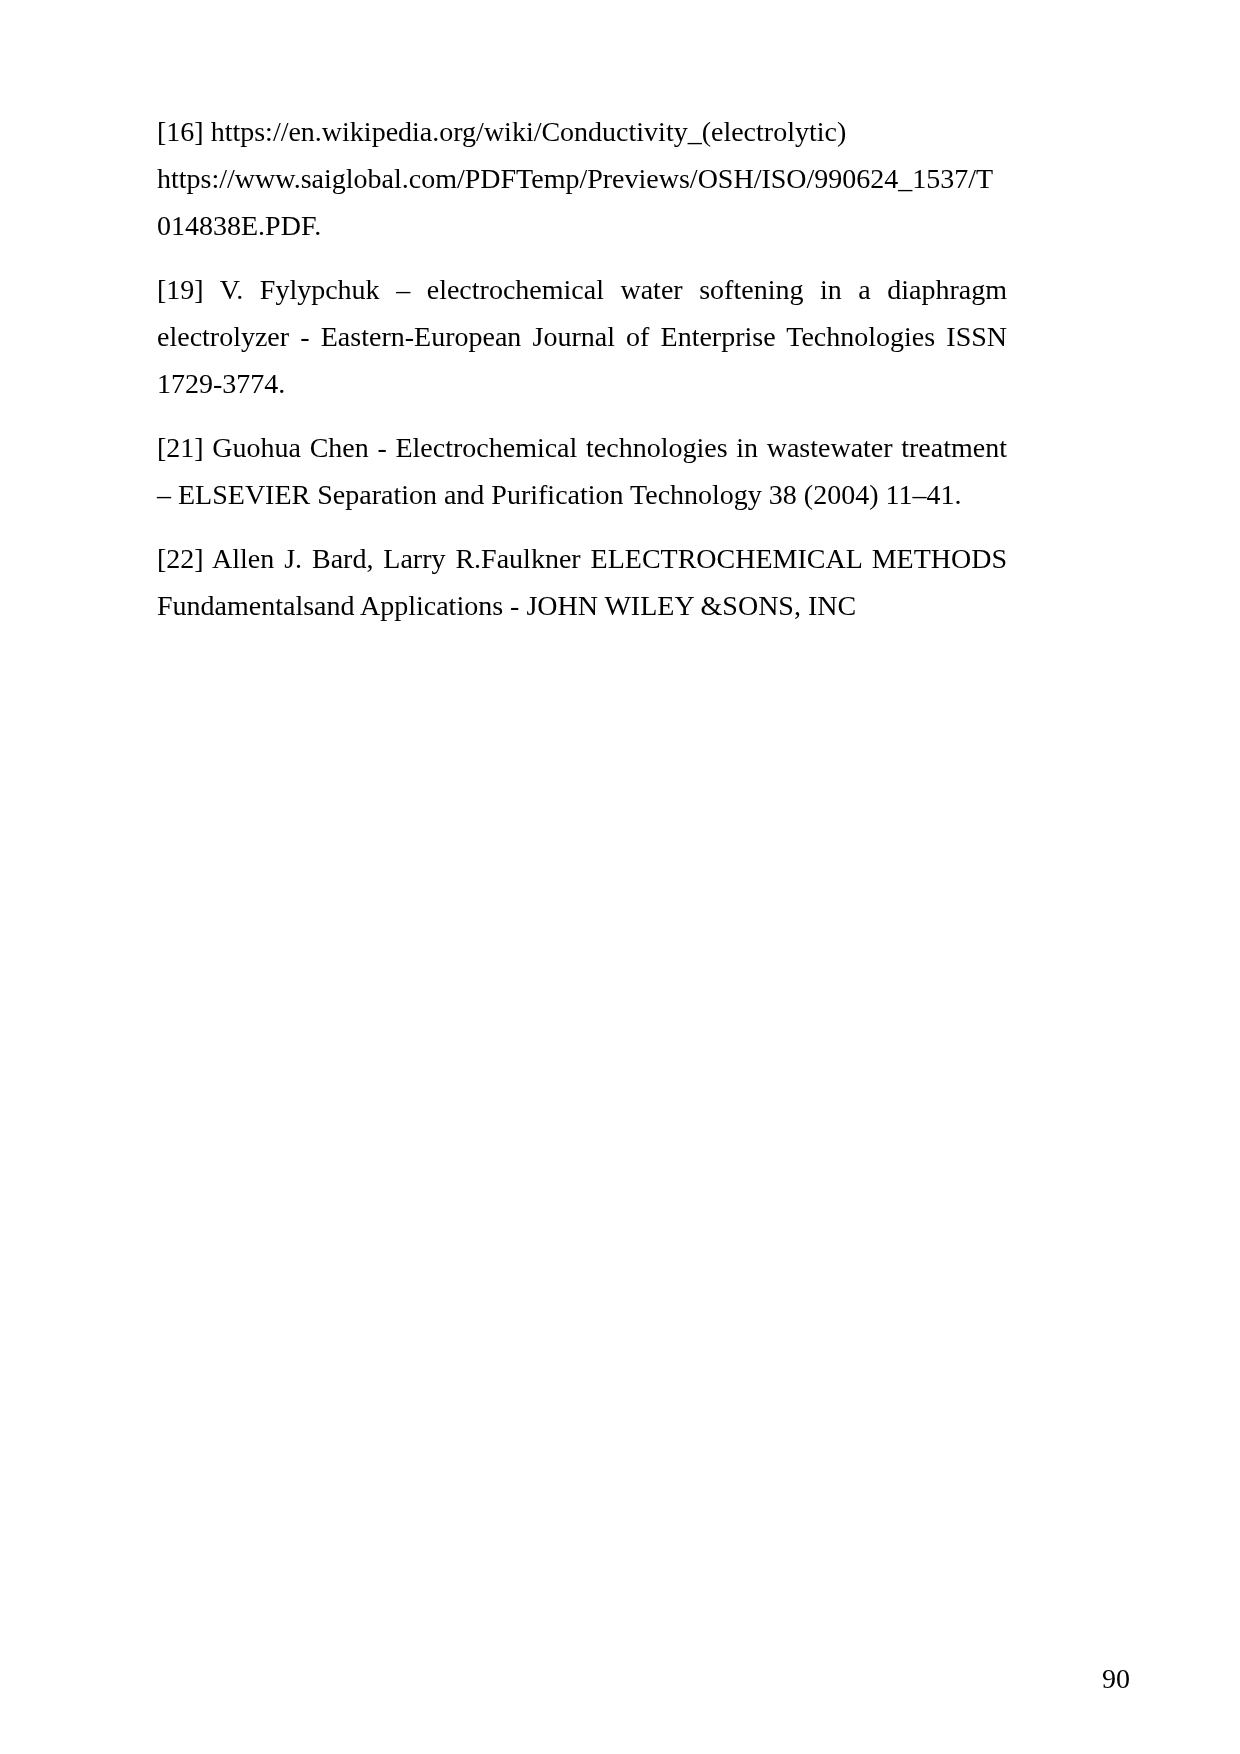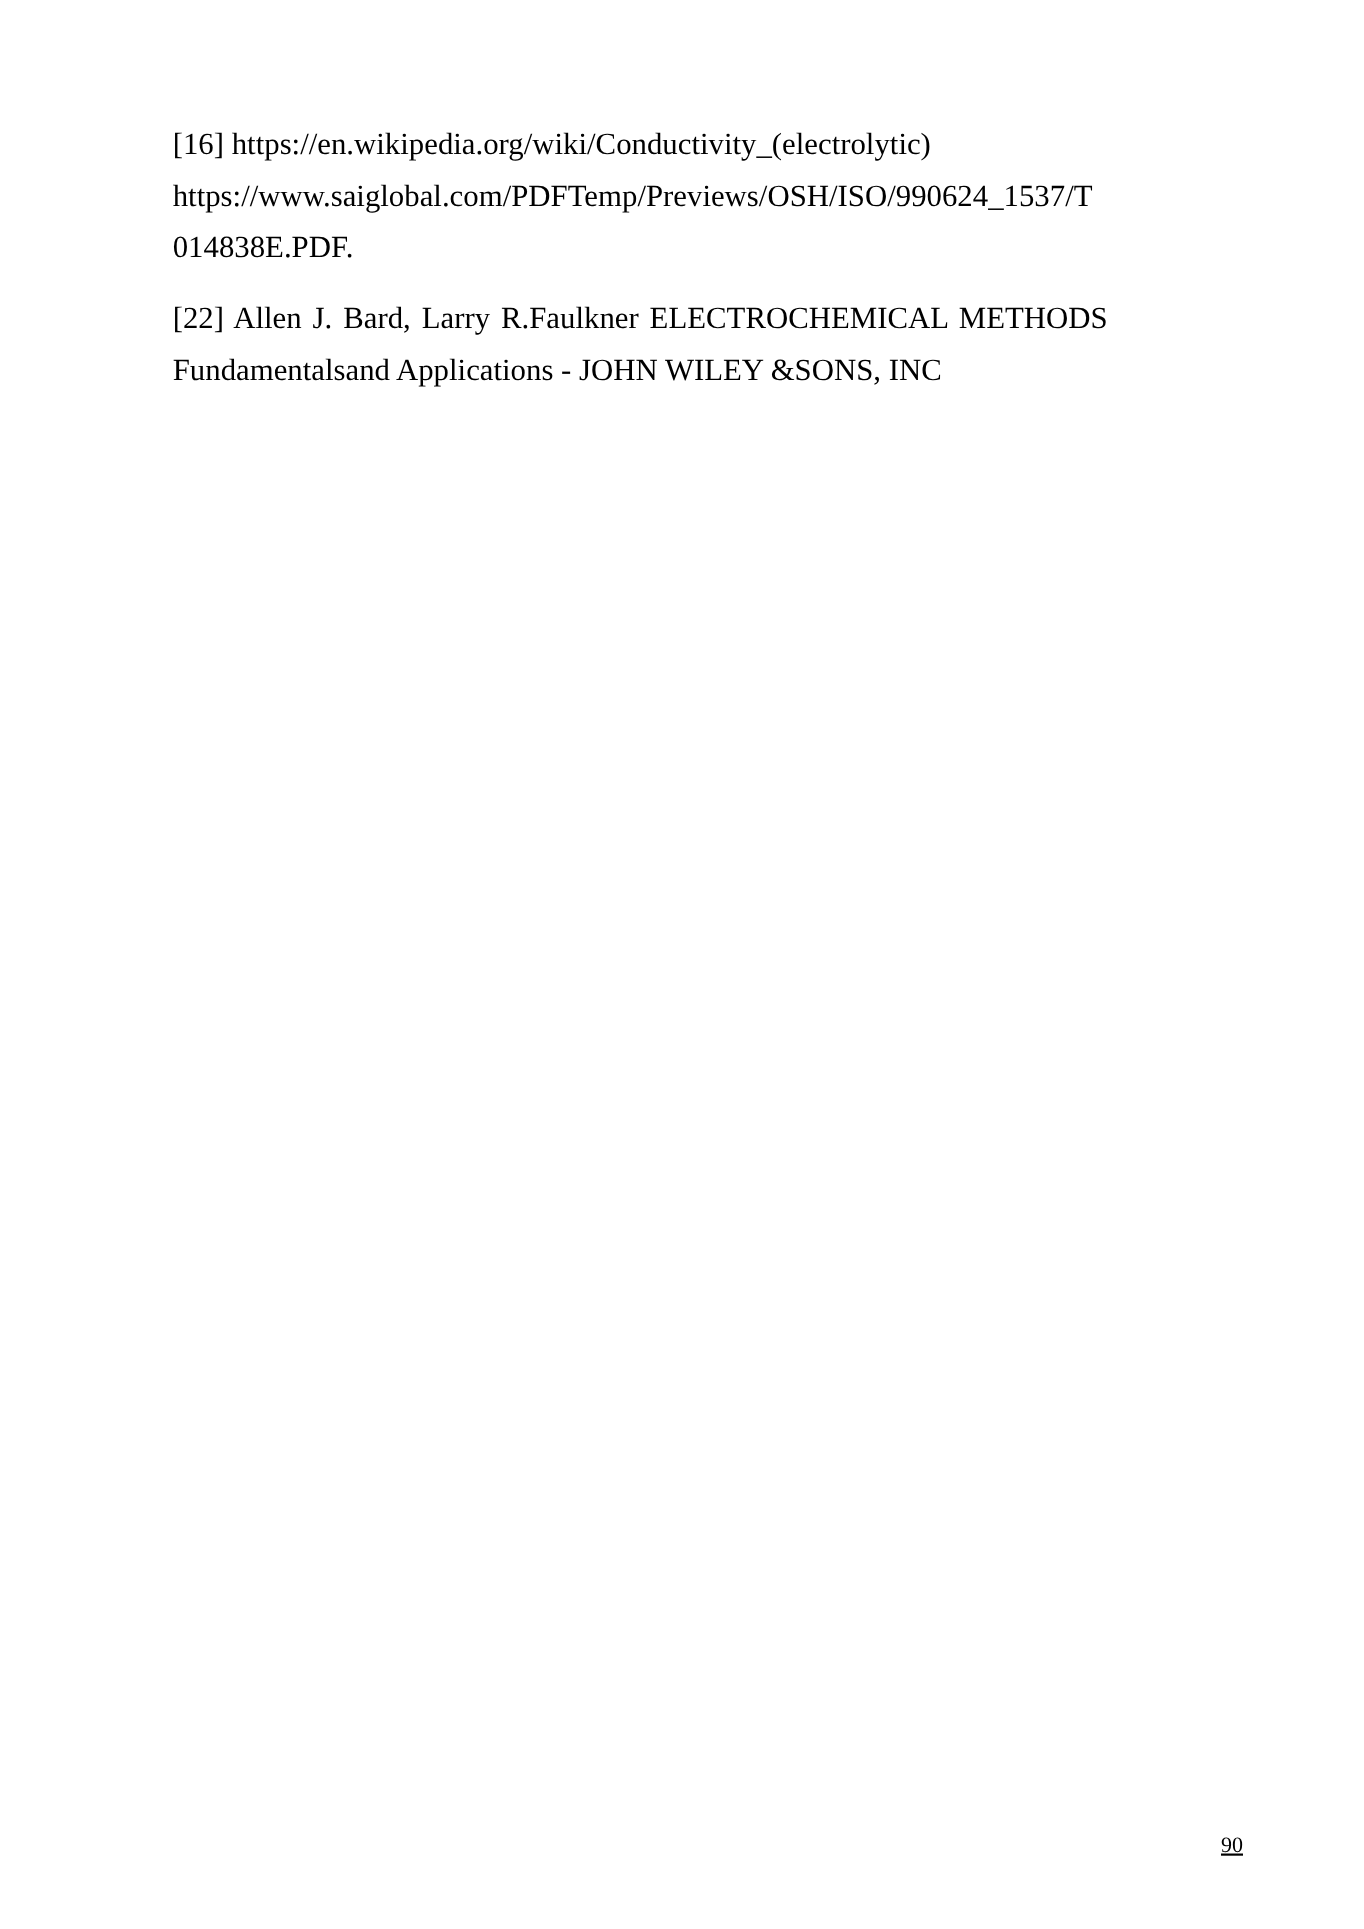--- a/index.html
+++ b/index.html
@@ -35,39 +35,40 @@
     color: #000000;
   }
   p.ref .url-break {
     word-break: break-all;
     overflow-wrap: anywhere;
   }
   .page-number {
     position: absolute;
     top: 1655px;
     right: 110px;
-    font-size: 20px;
+    font-size: 28px;
     line-height: 47px;
     color: #000000;
-    text-decoration: underline;
   }
 </style>
 </head>
 <body>
 
 <div class="page">
   <div class="content">
 
     <p class="ref"><span>[16] https://en.wikipedia.org/wiki/Conductivity_(electrolytic)</span><br><span class="url-break">https://www.saiglobal.com/PDFTemp/Previews/OSH/ISO/990624_1537/T014838E.PDF.</span></p>
 
 
 
 
+    <p class="ref">[19] V. Fylypchuk – electrochemical water softening in a diaphragm electrolyzer - Eastern-European Journal of Enterprise Technologies ISSN 1729-3774.</p>
 
 
+    <p class="ref">[21] Guohua Chen - Electrochemical technologies in wastewater treatment – ELSEVIER Separation and Purification Technology 38 (2004) 11–41.</p>
 
     <p class="ref">[22] Allen J. Bard, Larry R.Faulkner ELECTROCHEMICAL METHODS Fundamentalsand Applications - JOHN WILEY &amp;SONS, INC</p>
 
 
   </div>
 
   <div class="page-number">90</div>
 </div>
 
 </body></html>

